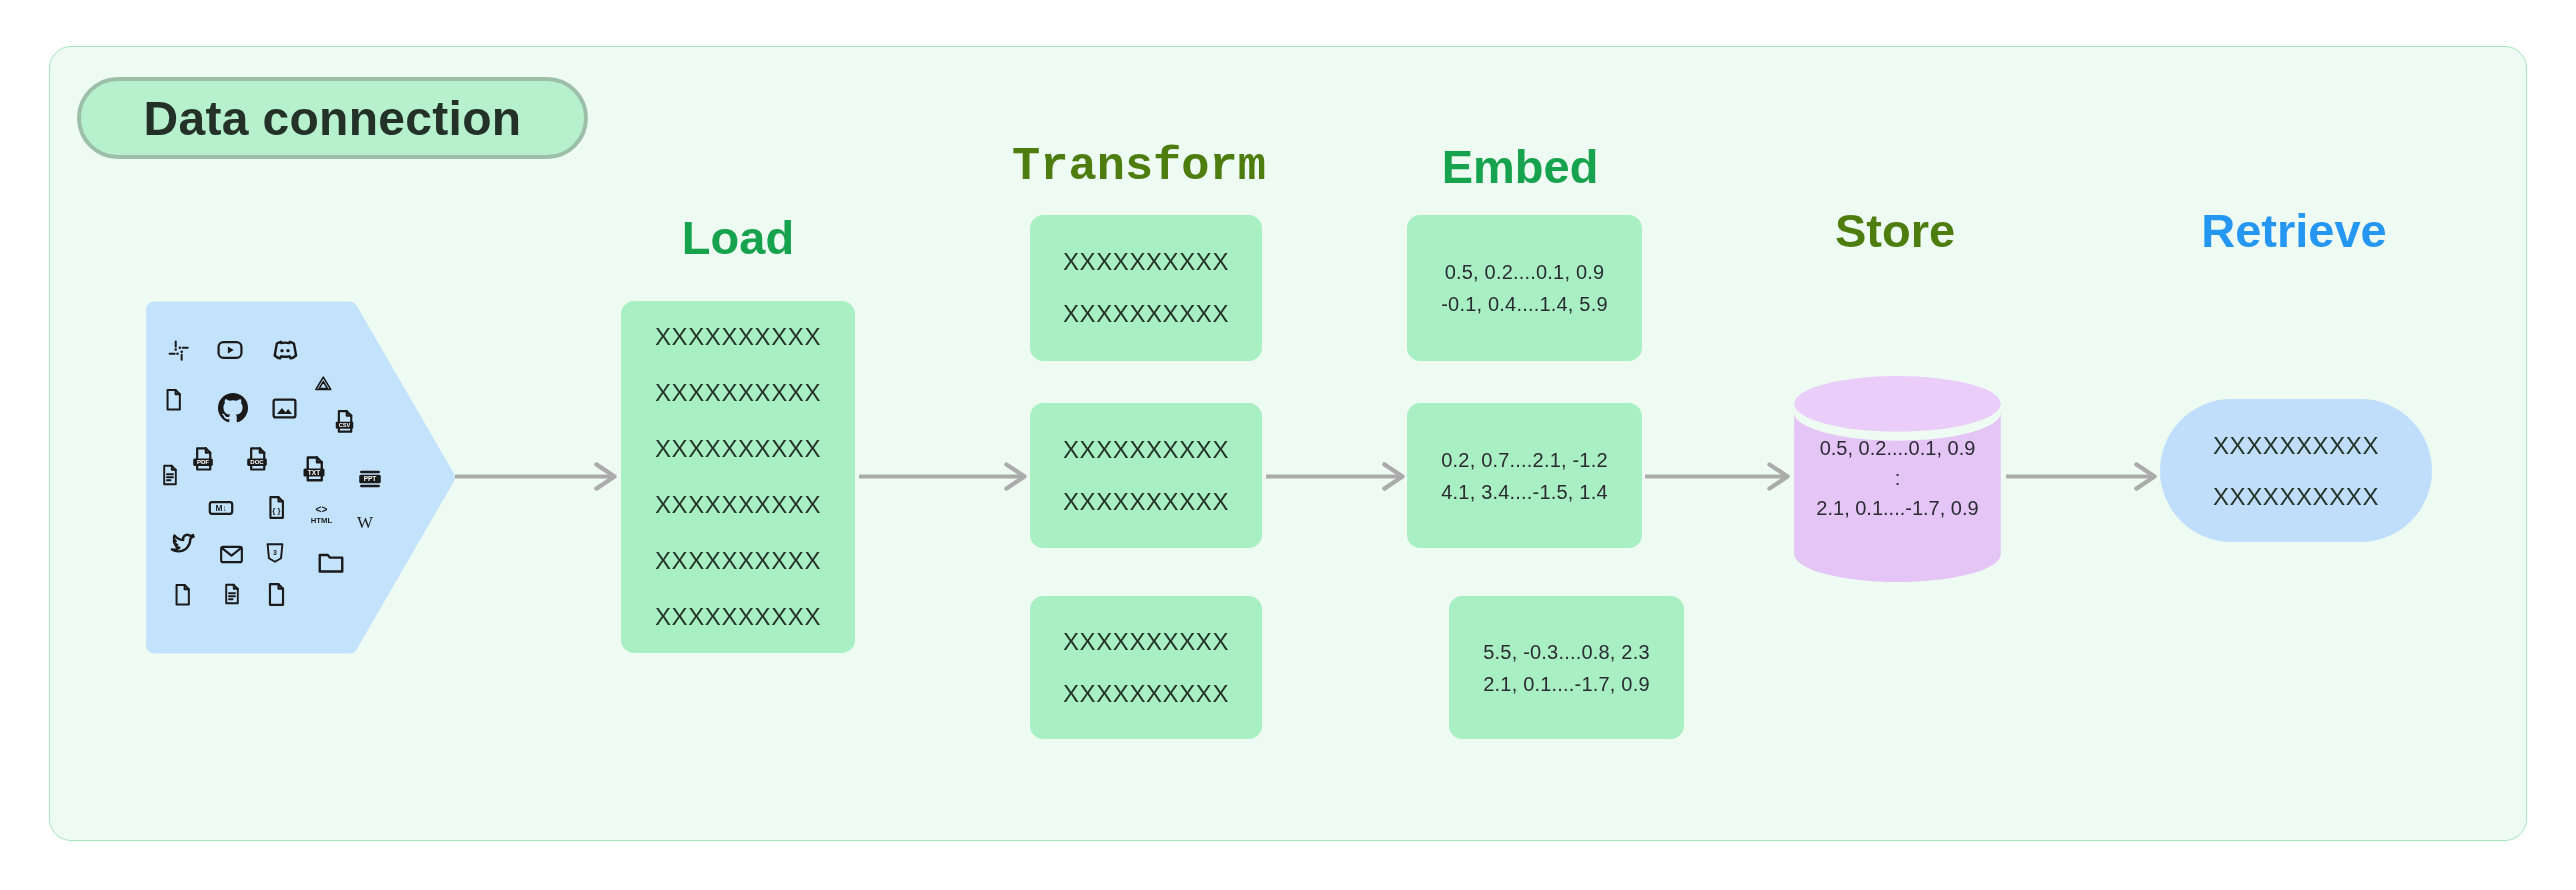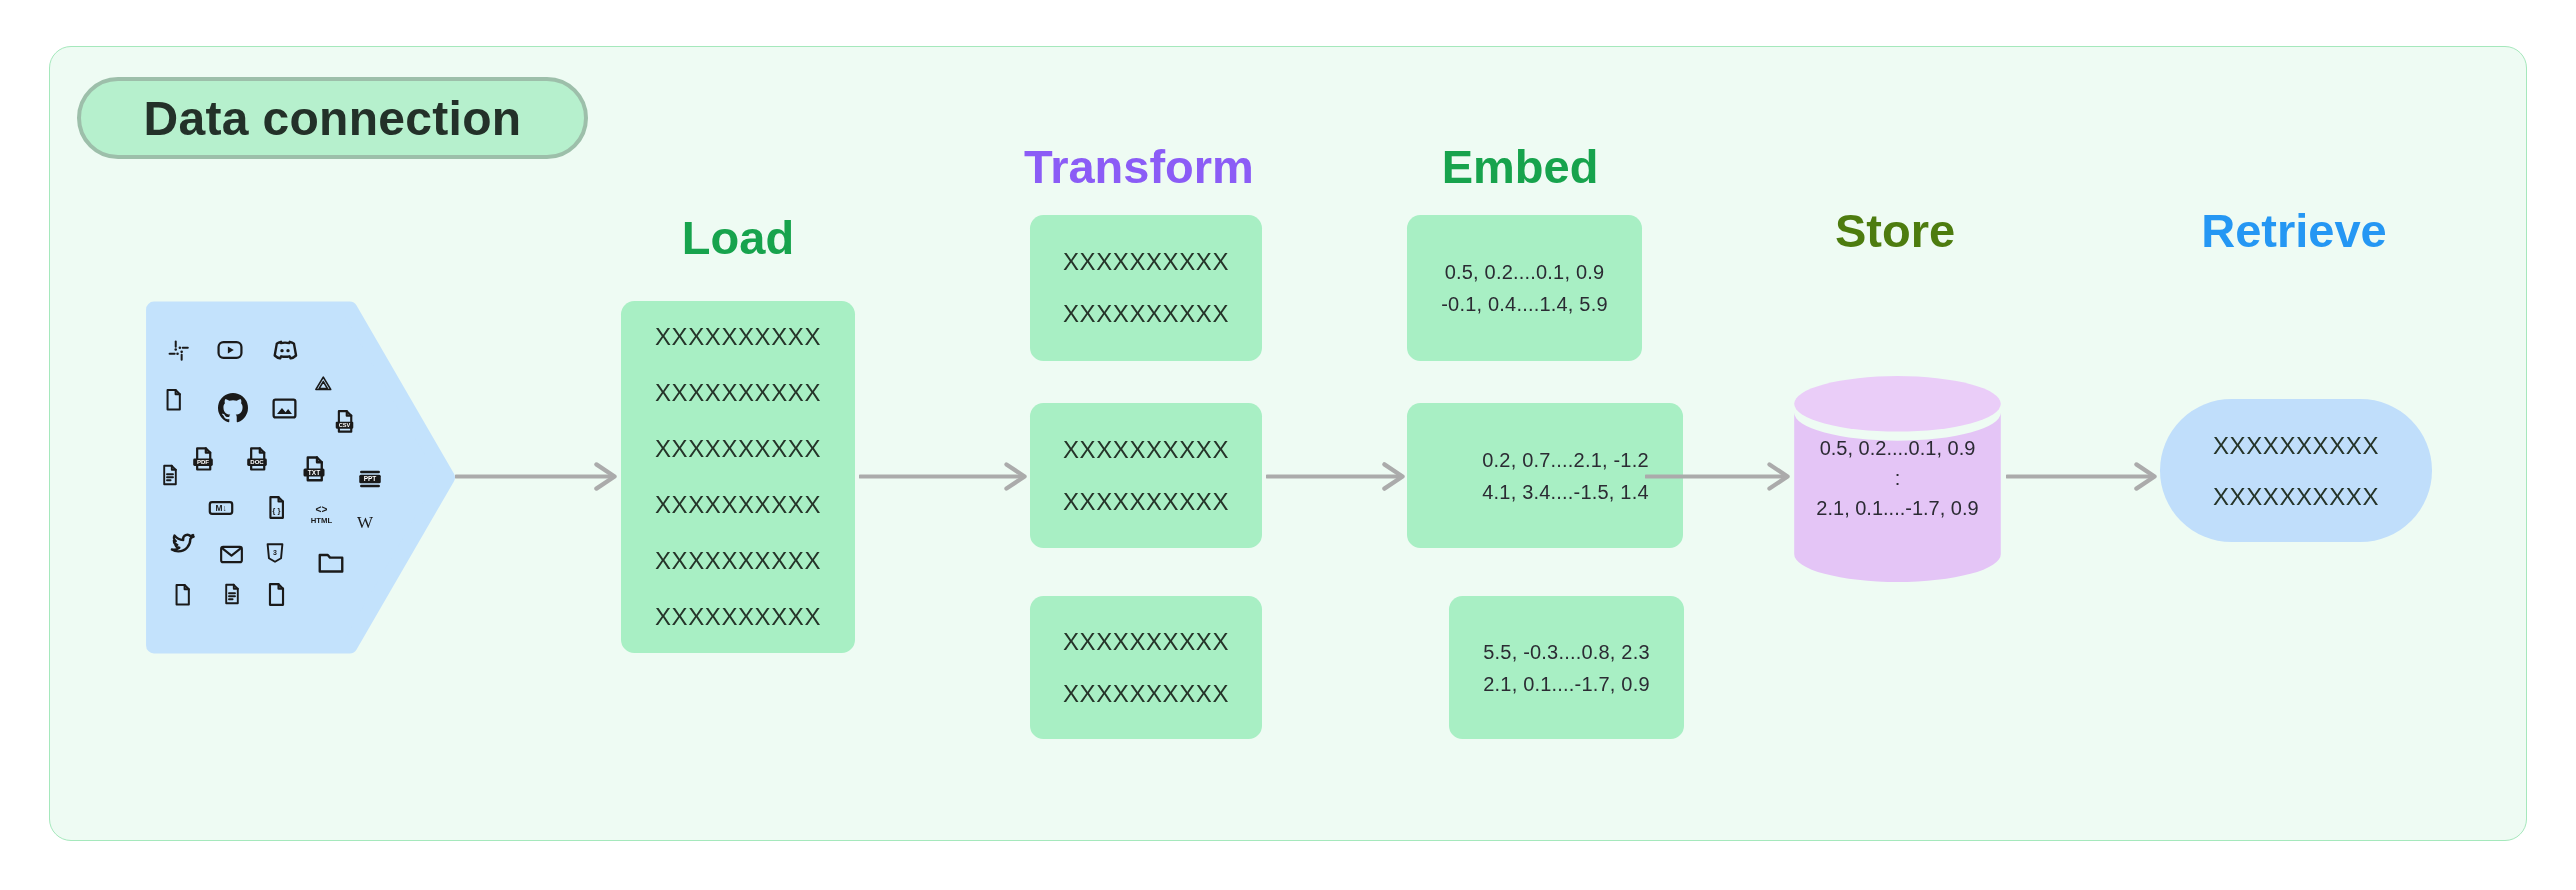--- a/index.html
+++ b/index.html
@@ -39,21 +39,21 @@
 <body>
 
 <div class="page">
   <div class="canvas"></div>
 
   <div class="title-pill">
     <span>Data connection</span>
   </div>
 
   <div class="stage-label" style="left: 738px; top: 207px; color: rgb(23, 163, 77); text-align: center;">Load</div>
-  <div class="stage-label" style="left: 1139px; top: 136px; color: #8b5cf6;">Transform</div>
+  <div class="stage-label" style="left: 1139px; top: 136px; color: #4d7c0f; font-family: Liberation Mono, monospace;">Transform</div>
   <div class="stage-label" style="left: 1520px; top: 136px; color: rgb(23, 163, 77);">Embed</div>
   <div class="stage-label" style="left: 1895px; top: 200px; color: #4d7c0f;">Store</div>
   <div class="stage-label" style="left: 2294px; top: 200px; color: rgb(37, 151, 243);">Retrieve</div>
 
   <div class="source-shape">
     <svg width="311" height="353" viewBox="0 0 513 584">
       <polygon points="14,14 338,14 499,292 338,570 14,570" fill="var(--blue-shape)" stroke="var(--blue-shape)" stroke-width="26" stroke-linejoin="round"></polygon>
     </svg>
     <div class="icons">
         <div class="icon" style="left: 21.4px; top: 37px;">
@@ -292,21 +292,21 @@
       <div class="xline">XXXXXXXXXX</div>
     </div>
     <div class="gbox tbox" style="left: 1030px; top: 596px; width: 232px; height: 143px;">
       <div class="xline">XXXXXXXXXX</div>
       <div class="xline">XXXXXXXXXX</div>
     </div>
     <div class="gbox ebox" style="left: 1407px; top: 215px; width: 235px; height: 146px;">
       <div class="eline">0.5, 0.2....0.1, 0.9</div>
       <div class="eline">-0.1, 0.4....1.4, 5.9</div>
     </div>
-    <div class="gbox ebox" style="left: 1407px; top: 403px; width: 235px; height: 145px; padding-left: 41px;">
+    <div class="gbox ebox" style="left: 1407px; top: 403px; width: 235px; height: 145px;">
       <div class="eline">0.2, 0.7....2.1, -1.2</div>
       <div class="eline">4.1, 3.4....-1.5, 1.4</div>
     </div>
     <div class="gbox ebox" style="left: 1449px; top: 596px; width: 235px; height: 143px;">
       <div class="eline">5.5, -0.3....0.8, 2.3</div>
       <div class="eline">2.1, 0.1....-1.7, 0.9</div>
     </div>
     <div class="arrow" style="left: 455px;"><svg width="162" height="39" viewBox="0 0 267 64">
     <path d="M2 32H257" stroke="#ababab" stroke-width="7" stroke-linecap="round" fill="none"></path>
     <path d="M233 12 L263 32 L233 52" stroke="#ababab" stroke-width="7" stroke-linecap="round" stroke-linejoin="round" fill="none"></path>

